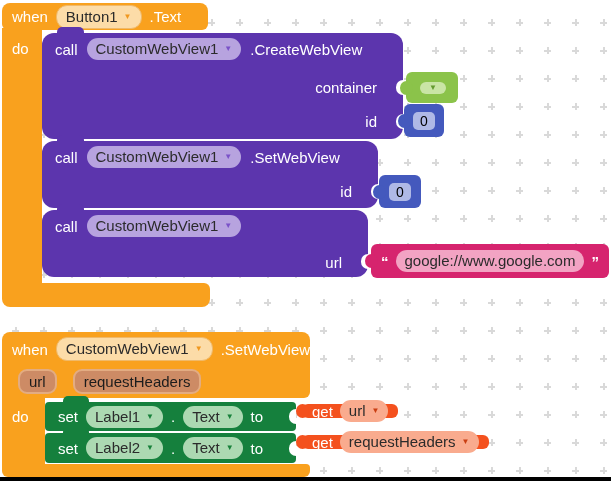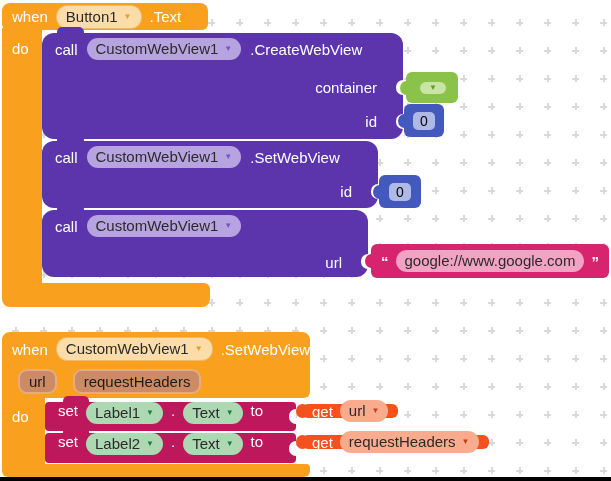--- a/index.html
+++ b/index.html
@@ -39,21 +39,21 @@
   .green{background:#8BC34A;height:31px;padding:0 12px 0 14px;}
   .g-chip{background:#C9E5A5;}
   .g-chip .tri{color:#639B2F;}
   .blue{background:#4459BD;height:33px;justify-content:center;width:40px;padding:0;}
   .b-chip{background:#AFB9E6;border-radius:5px;padding:1px 7px;font-size:14px;}
   .pink{background:#D6246E;height:34px;gap:7px;padding:0 10px;}
   .pk-chip{background:#F2A3C3;}
   .quote{color:#fff;font-weight:bold;font-size:15px;}
 
   
-  .setg{background:#be185d;border-radius:4px;display:flex;align-items:flex-start;gap:8px;
+  .setg{background:#15803d;border-radius:4px;display:flex;align-items:center;gap:8px;
         padding-left:13px;color:#fff;}
   .setg::after{content:"";position:absolute;left:18px;top:-6px;width:26px;height:8px;
                border-radius:5px 5px 0 0;background:inherit;}
   .s-chip{background:#ACD9B2;}
   .s-chip .tri{color:#18813B;}
 
   
   .get{background:#F4511E;height:14px;gap:7px;padding:0 10px;}
   .gt-chip{background:#F9AB8E;}
   .gt-chip .tri{color:#C93E12;}

